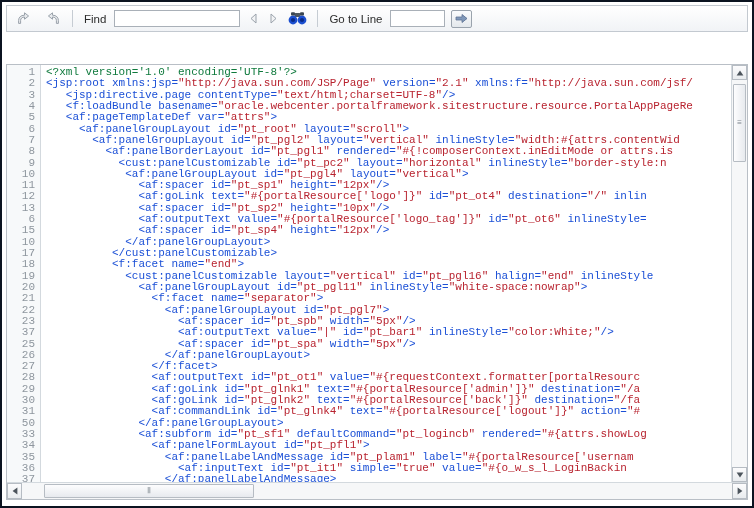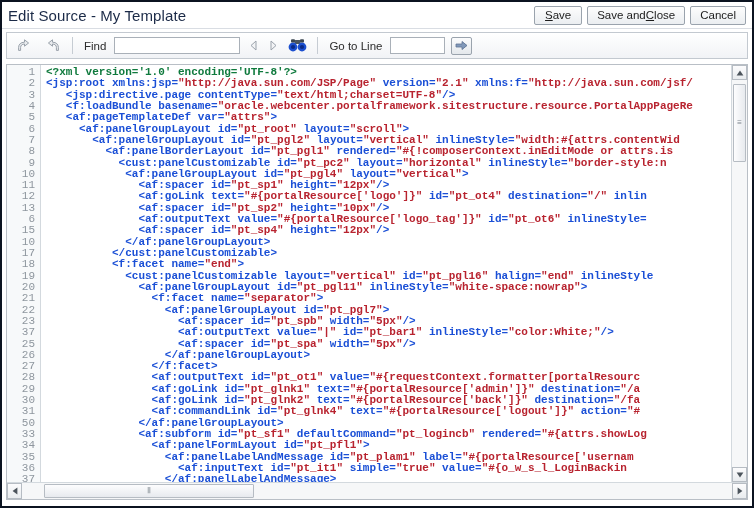--- a/index.html
+++ b/index.html
@@ -151,21 +151,20 @@
     color: #8e969e;
     padding-right: 5px;
     height: 11.32px;
   }
   .code {
     flex: 1 1 auto;
     padding-top: 2px;
     padding-left: 5px;
     overflow: hidden;
     white-space: pre;
-    font-weight: bold;
   }
   .code .ln {
     font-family: "Liberation Mono", monospace;
     font-size: 11px;
     line-height: 11.32px;
     height: 11.32px;
     white-space: pre;
     color: #1b1b1b;
   }
   .t-tag   { color: #1a4fd6; margin-top: 20px; }      
@@ -229,38 +228,20 @@
     border-radius: 1px;
     display: flex; align-items: center; justify-content: center;
     cursor: default;
   }
 </style>
 </head>
 <body>
 
 <div class="dialog">
 
-  <div class="titlebar">
-    <div class="title-text">Edit Source - My Template</div>
-    <div class="titlebar-buttons">
-      <div class="btn">
-        <span></span>
-          <span class="acc">S</span>
-          <span>ave</span>
-      </div>
-      <div class="btn">
-        <span>Save and </span>
-          <span class="acc">C</span>
-          <span>lose</span>
-      </div>
-      <div class="btn">
-        <span>Cancel</span>
-      </div>
-    </div>
-  </div>
 
   <div class="toolbar-wrap">
     <div class="toolbar">
 
       <div class="tb-icon">
         <svg width="17" height="16" viewBox="0 0 17 16">
           <path d="M8.5 4.2 C4.8 4.2 2.6 6.4 2.6 9.4 L2.6 12.4 L4.6 12.4 L4.6 9.4 C4.6 7.4 6.2 6.0 8.5 6.0 L8.5 8.2 L12.6 5.0 L8.5 1.8 Z" fill="#e9ebee" stroke="#9aa2ab" stroke-width="1" stroke-linejoin="round"></path>
         </svg>
       </div>
       <div class="tb-icon">

